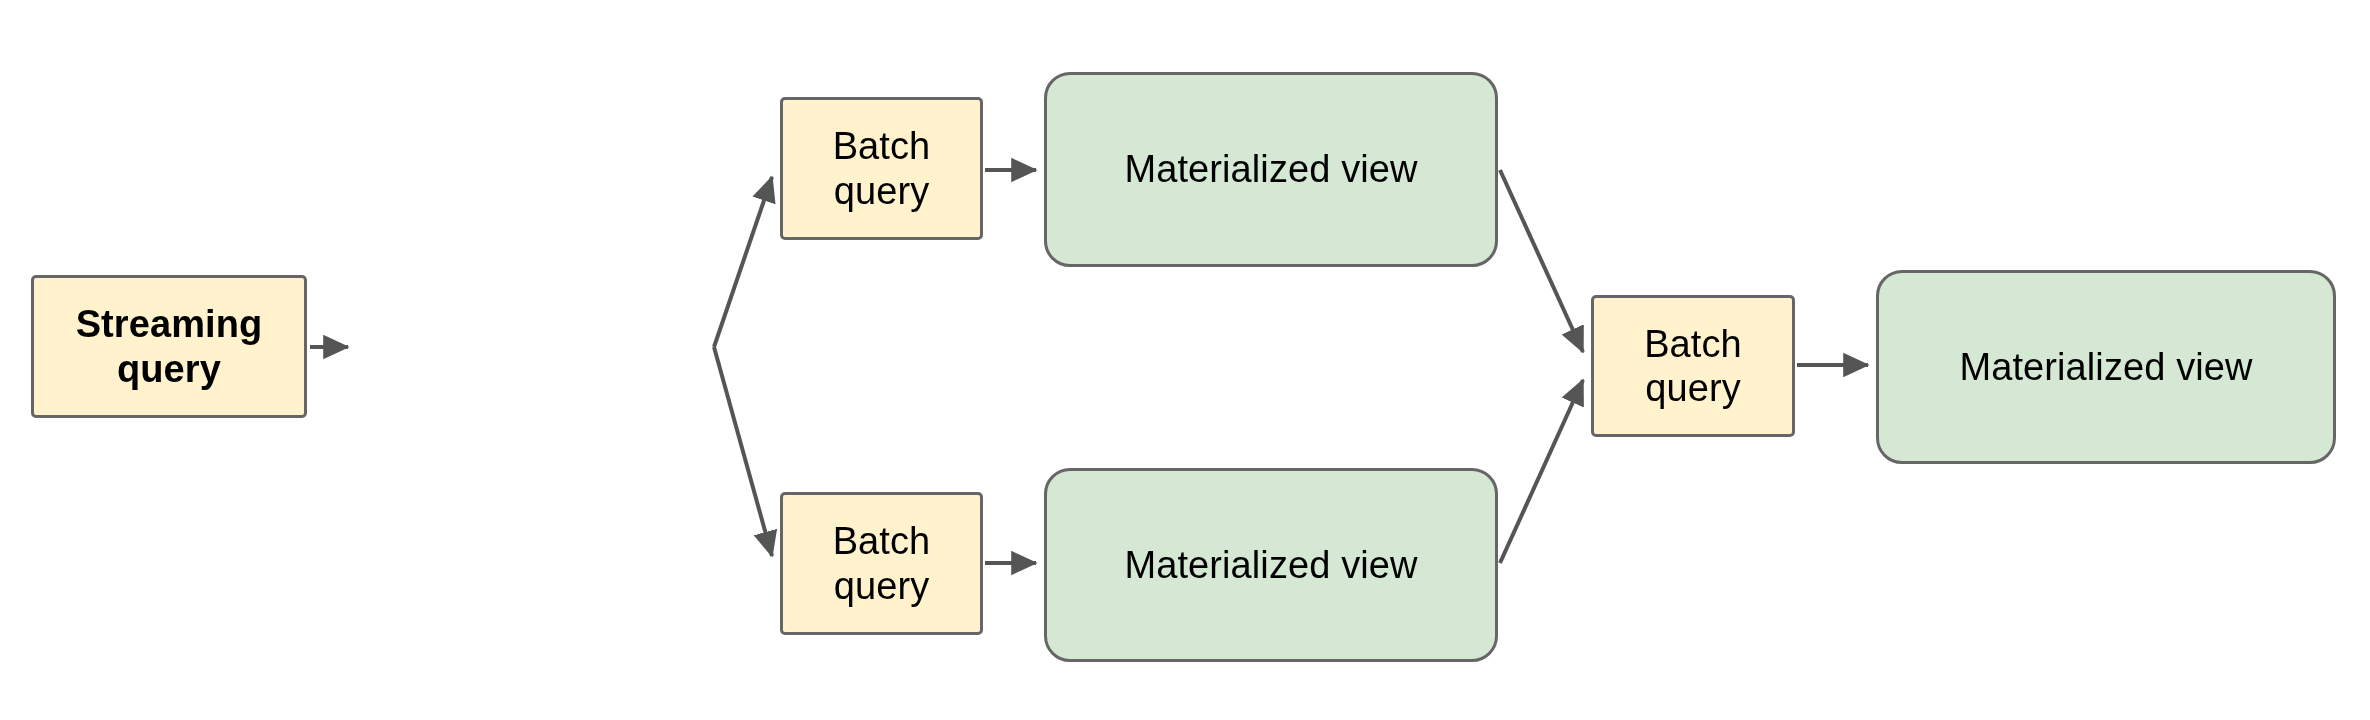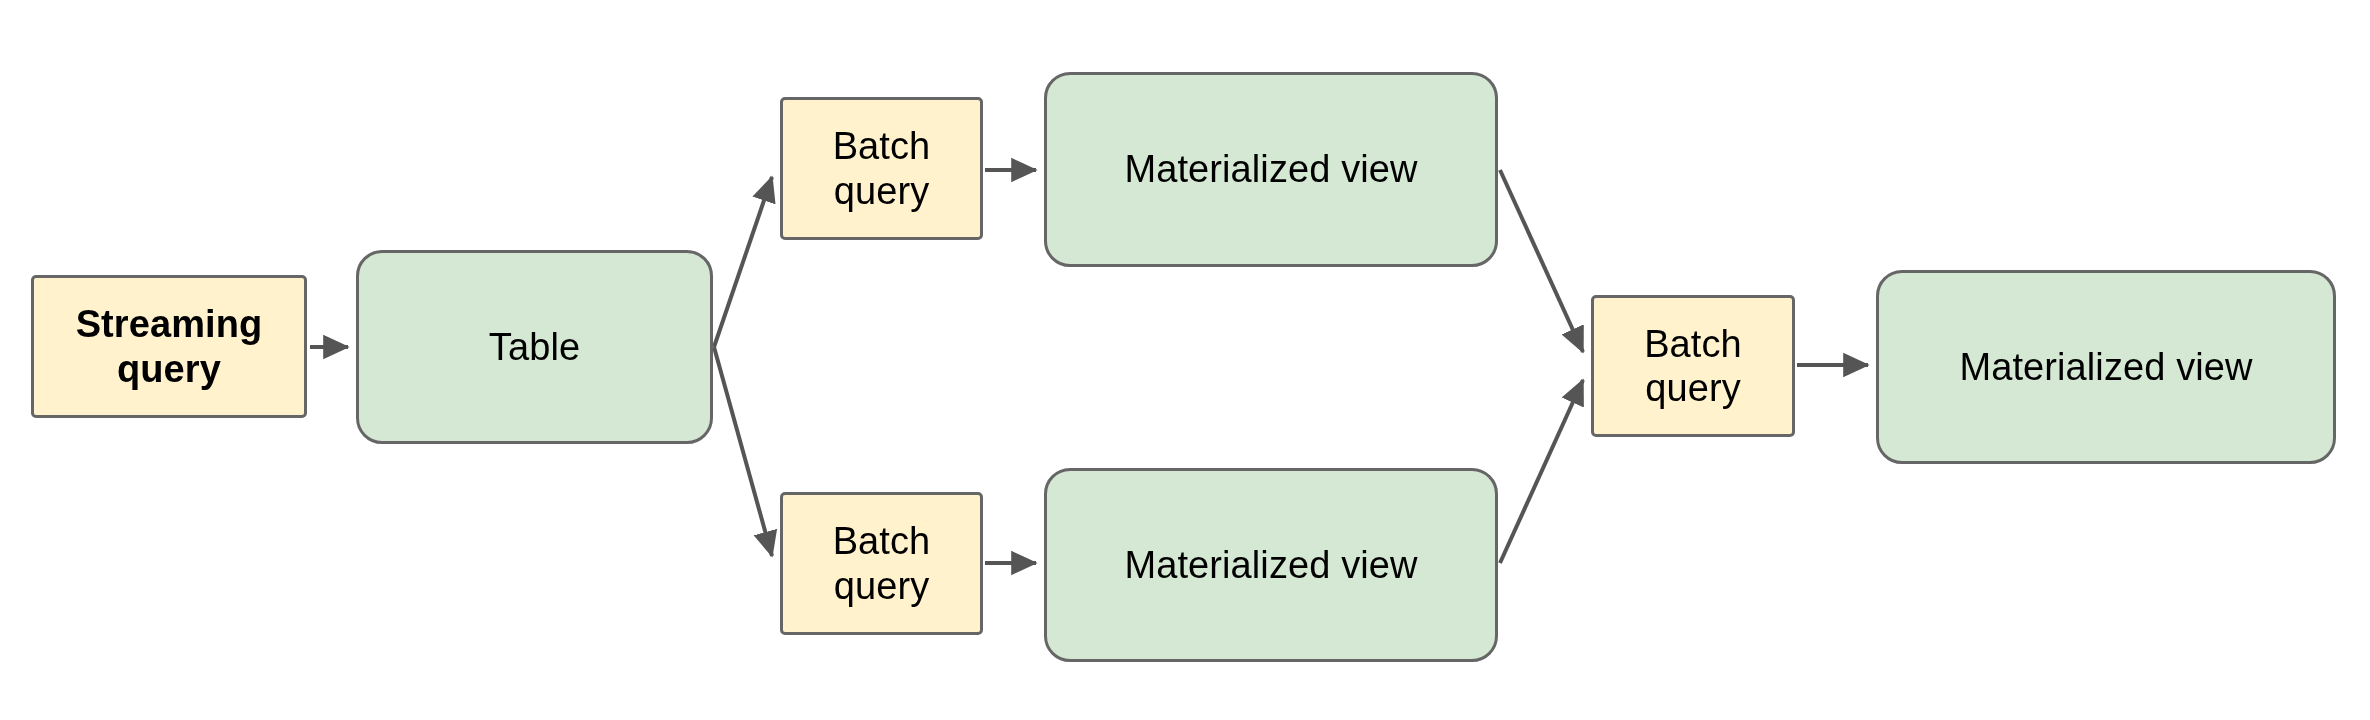--- a/index.html
+++ b/index.html
@@ -80,23 +80,20 @@
         <polyline points="1500,563 1583,380"></polyline>
         <polyline points="1797,365 1868,365"></polyline>
       </g>
   </svg>
 
   <div class="node process" style="left: 31px; top: 275px; width: 276px; height: 143px; background: rgb(255, 242, 204); border-color: rgb(102, 102, 102); color: rgb(0, 0, 0); font-weight: bold;">
     <span class="node-label">Streaming
 query</span>
   </div>
 
-  <div class="node store" style="left: 356px; top: 250px; width: 357px; height: 194px; background: rgb(213, 232, 212); border-color: rgb(102, 102, 102); color: rgb(0, 0, 0);">
-    <span class="node-label">Table</span>
-  </div>
 
   <div class="node process" style="left: 780px; top: 97px; width: 203px; height: 143px; background: rgb(255, 242, 204); border-color: rgb(102, 102, 102); color: rgb(0, 0, 0);">
     <span class="node-label">Batch
 query</span>
   </div>
 
   <div class="node store" style="left: 1044px; top: 72px; width: 454px; height: 195px; background: rgb(213, 232, 212); border-color: rgb(102, 102, 102); color: rgb(0, 0, 0);">
     <span class="node-label">Materialized view</span>
   </div>
 

